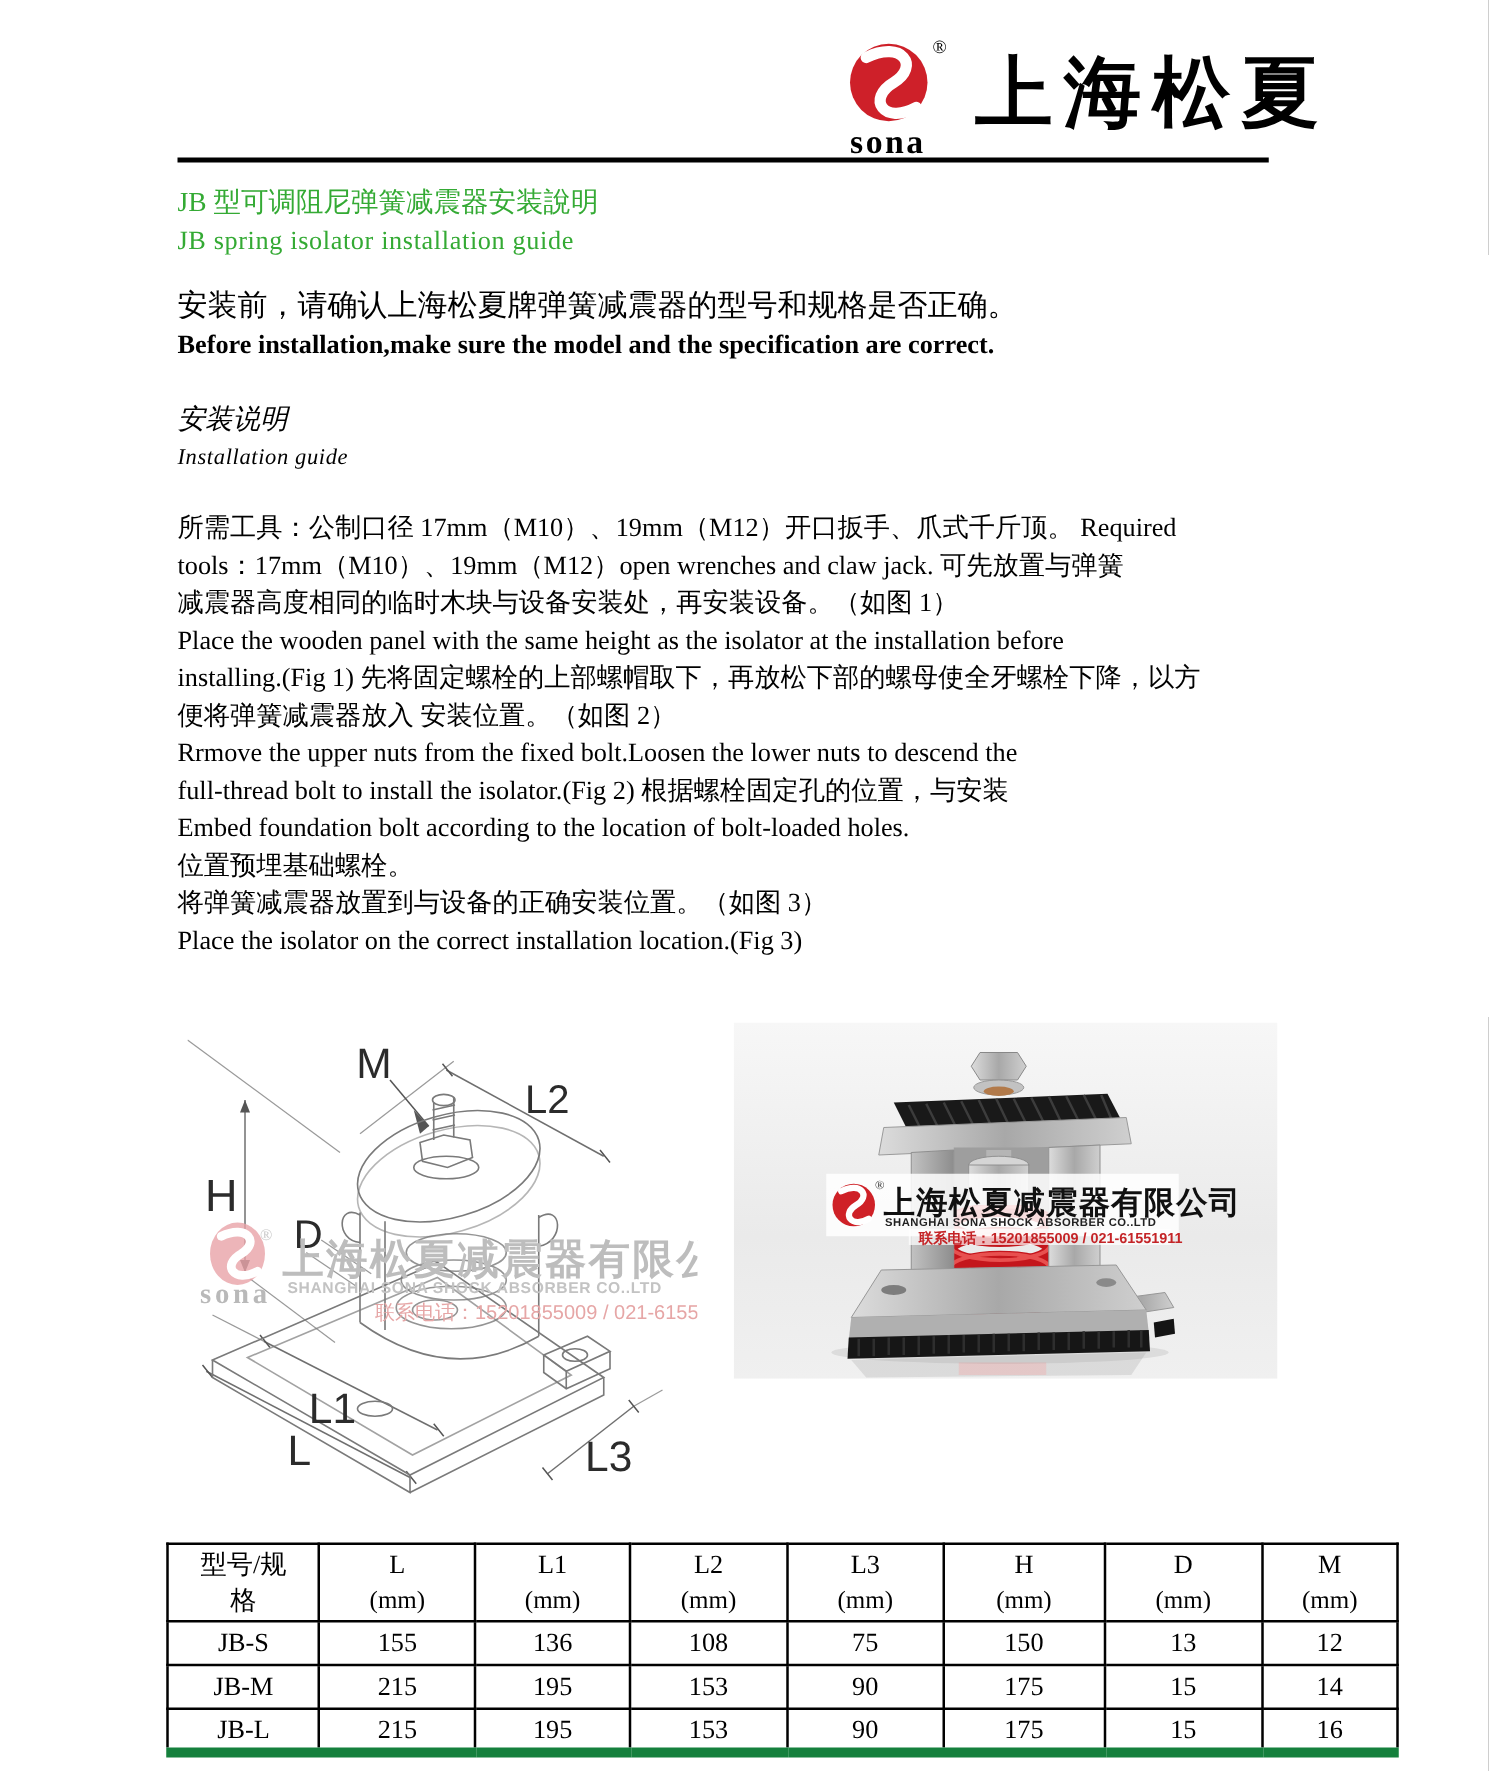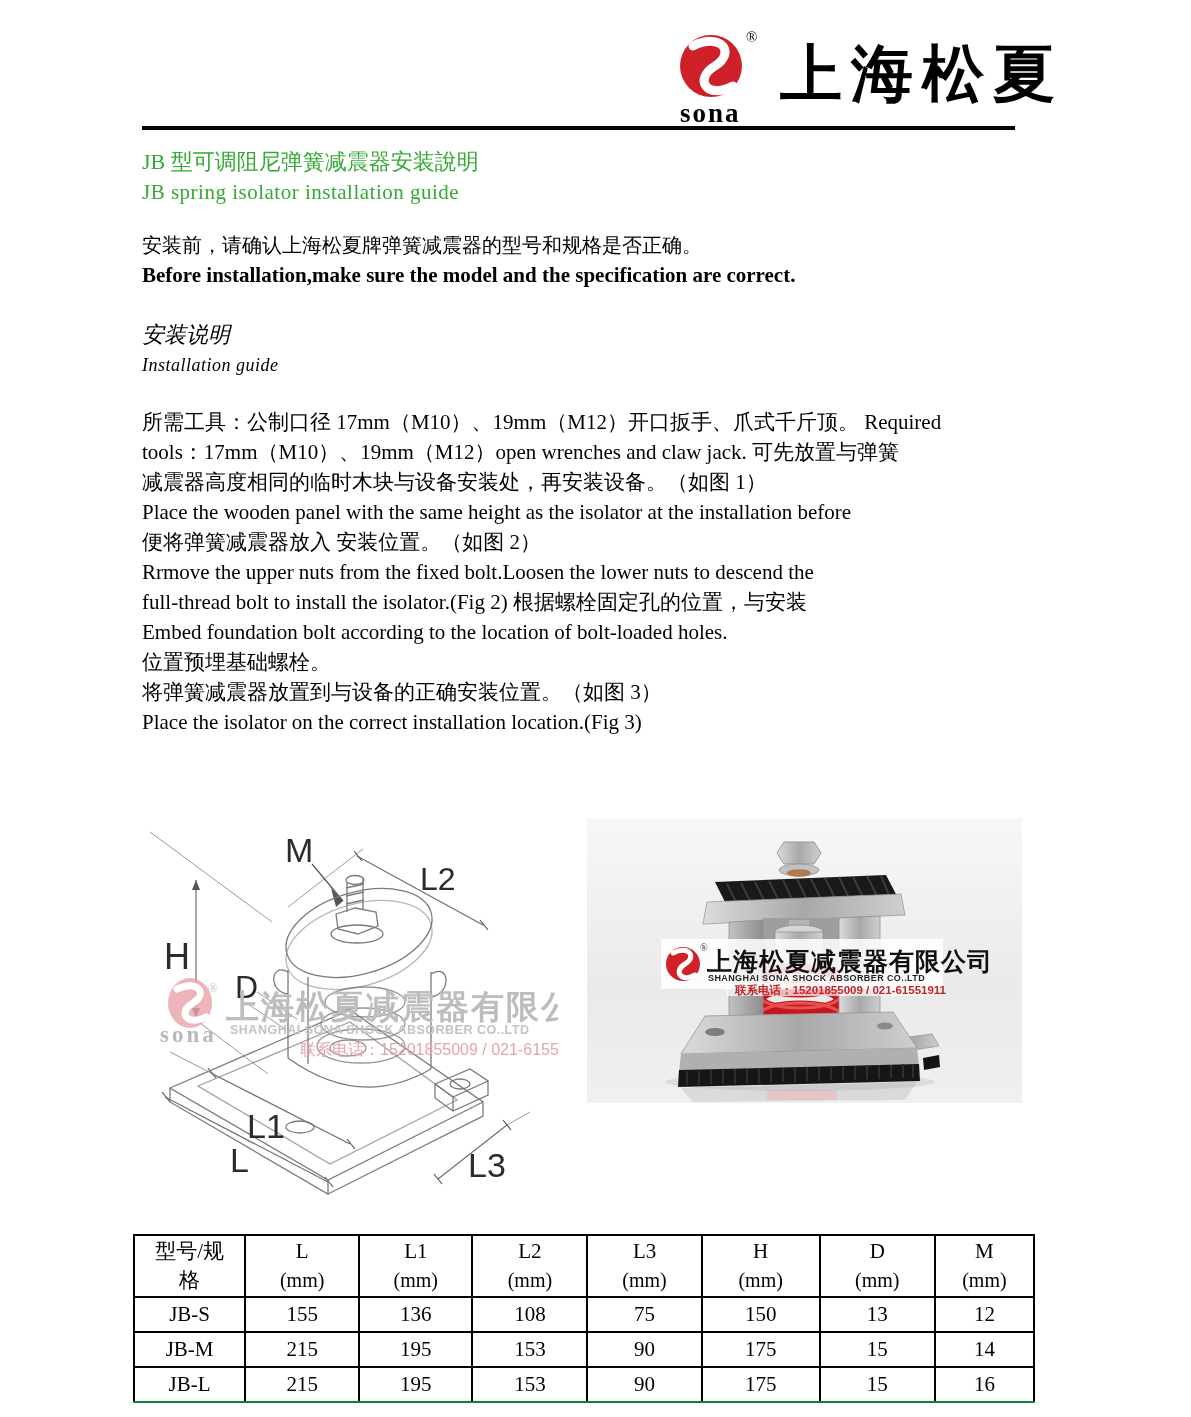--- a/index.html
+++ b/index.html
@@ -26,43 +26,43 @@
     font-family:"Liberation Sans","DejaVu Sans",sans-serif;
     font-size:62px;font-weight:900;letter-spacing:9px;white-space:nowrap;
   }
   .header-rule{position:absolute;left:142px;top:126px;width:873px;height:4px;background:#000;}
   
   .txt{position:absolute;left:142px;white-space:nowrap;}
   .title-block{top:146px;line-height:31px;color:var(--green);}
   .title-block .cn{font-size:22px;}
   .title-block .en{font-size:21px;letter-spacing:0.5px;}
   .intro-block{top:230px;line-height:30px;}
-  .intro-block .cn{font-size:20px;}
+  .intro-block .cn{font-size:24px;}
   .intro-block .en{font-size:21px;font-weight:bold;}
   .section-block{top:320px;line-height:30px;font-style:italic;}
   .section-block .cn{font-size:22px;}
   .section-block .en{font-size:18px;letter-spacing:0.5px;}
   .body-block{top:407px;line-height:30px;font-size:21px;}
   
   .fig-drawing{position:absolute;left:150px;top:822px;width:408px;height:378px;}
   .fig-photo{position:absolute;left:587px;top:818px;width:435px;height:285px;}
   svg text{user-select:none;}
   .dimlabel{font-family:"Liberation Sans","DejaVu Sans",sans-serif;fill:#2b2b2b;}
   
   .spec-table{
-    position:absolute;left:133px;top:1234px;width:902px;
+    position:absolute;left:133px;top:1234px;width:986px;
     border-collapse:collapse;table-layout:fixed;
     font-size:21px;text-align:center;
   }
   .spec-table td,.spec-table th{
     border:2px solid #000;font-weight:normal;vertical-align:middle;padding:0;
   }
   .spec-table thead th{height:62px;line-height:29px;}
   .spec-table tbody td{height:35px;margin-top:16px;}
-  .spec-table tbody tr:last-child td{border-bottom:2px solid #15803d;}
+  .spec-table tbody tr:last-child td{border-bottom:8px solid #15803d;}
   .unit{font-size:20px;}
 </style>
 </head>
 <body>
 
 <div class="page">
 
   <div class="brand">
     <svg width="110" height="104" viewBox="0 0 110 104">
       <ellipse cx="43" cy="42" rx="31" ry="31" fill="#ce2029"></ellipse>
@@ -87,20 +87,21 @@
   <div class="txt section-block">
     <div class="cn">安装说明</div>
     <div class="en">Installation guide</div>
   </div>
 
   <div class="txt body-block">
     <div>所需工具：公制口径 17mm（M10）、19mm（M12）开口扳手、爪式千斤顶。 Required</div>
     <div>tools：17mm（M10）、19mm（M12）open wrenches and claw jack. 可先放置与弹簧</div>
     <div>减震器高度相同的临时木块与设备安装处，再安装设备。（如图 1）</div>
     <div>Place the wooden panel with the same height as the isolator at the installation before</div>
+    <div>installing.(Fig 1) 先将固定螺栓的上部螺帽取下，再放松下部的螺母使全牙螺栓下降，以方</div>
     <div>便将弹簧减震器放入 安装位置。（如图 2）</div>
     <div>Rrmove the upper nuts from the fixed bolt.Loosen the lower nuts to descend the</div>
     <div>full-thread bolt to install the isolator.(Fig 2) 根据螺栓固定孔的位置，与安装</div>
     <div>Embed foundation bolt according to the location of bolt-loaded holes.</div>
     <div>位置预埋基础螺栓。</div>
     <div>将弹簧减震器放置到与设备的正确安装位置。（如图 3）</div>
     <div>Place the isolator on the correct installation location.(Fig 3)</div>
   </div>
 
   <div class="fig-drawing">

